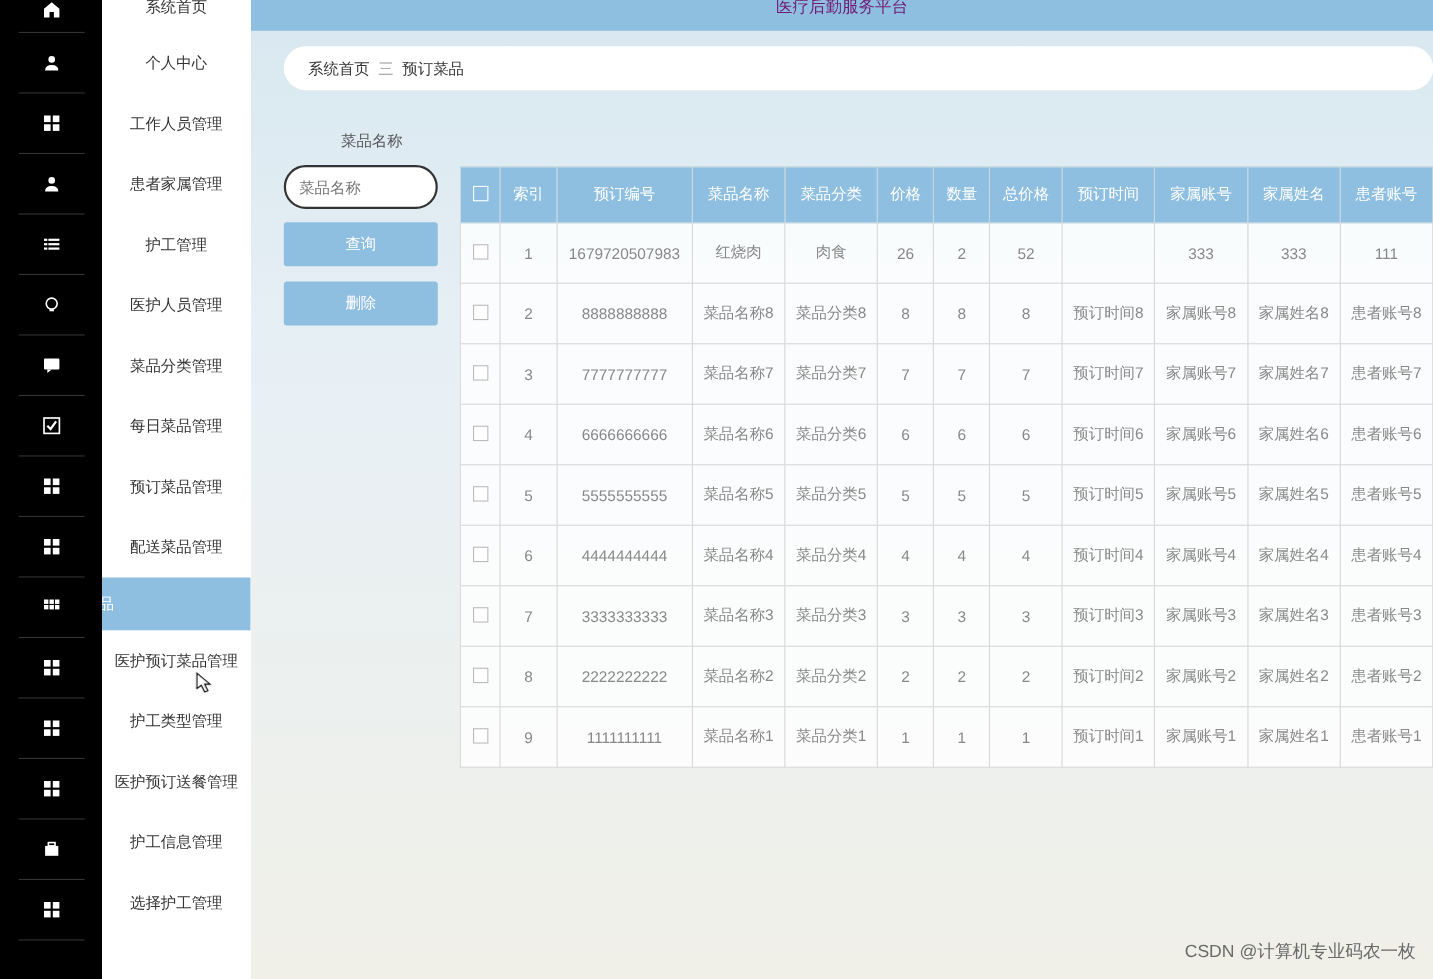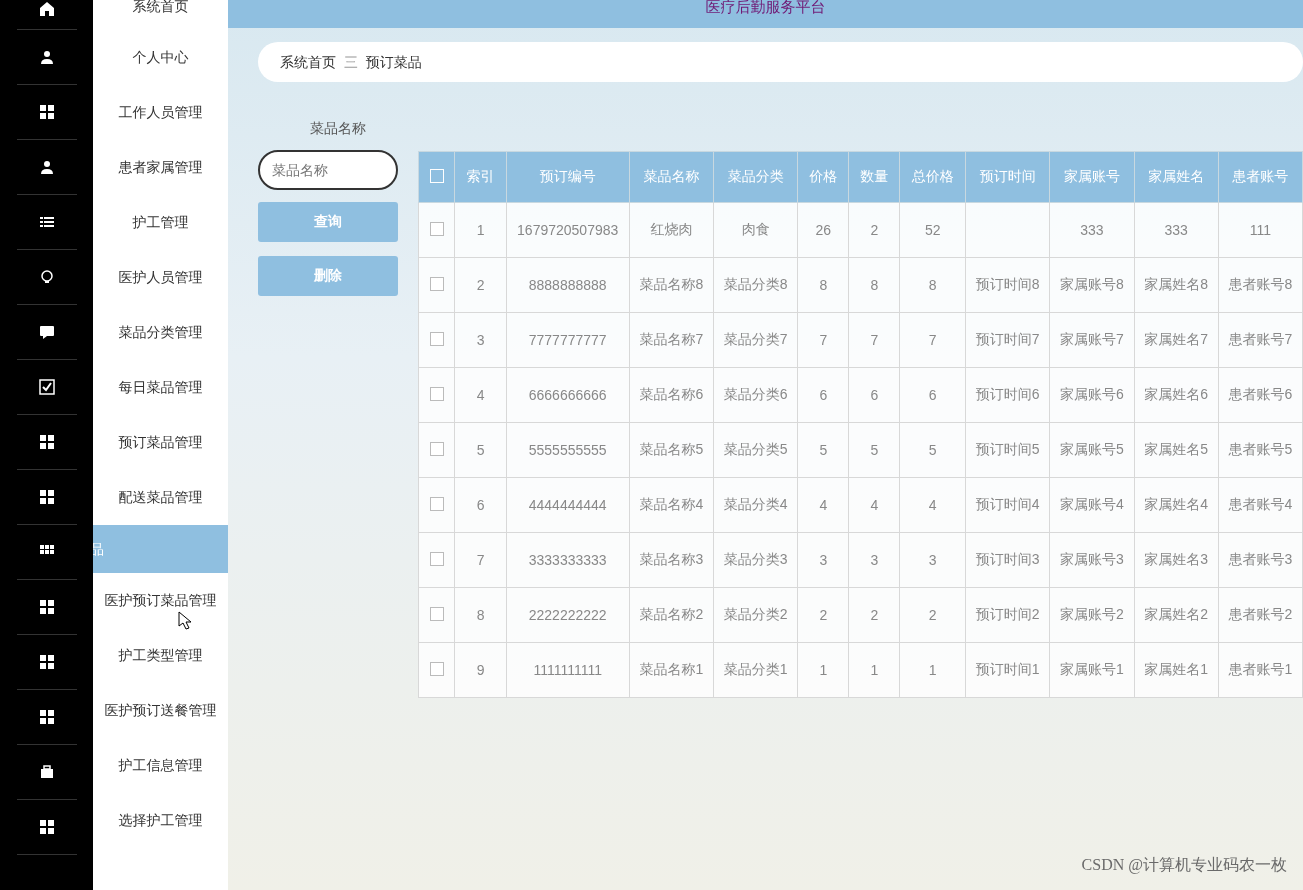--- a/index.html
+++ b/index.html
@@ -109,21 +109,20 @@
       width: 140px;
       height: 40px;
       background: #8fbfe0;
       color: #fff;
       border: none;
       border-radius: 3px;
       font-size: 14px;
       cursor: pointer;
       margin-bottom: 14px;
       display: block;
-      font-weight: bold;
     }
     .table-wrap {
       position: absolute;
       top: 120px; left: 418px; right: 0;
       bottom: 80px;
       overflow: auto;
       margin-top: 31px;
     }
     table {
       border-collapse: collapse;
@@ -152,21 +151,21 @@
       border: 1px solid #bbb;
       display: inline-block;
       background: #fff;
     }
     th .chk { border-color: #fff; background: transparent;}
     .watermark {
       position: absolute;
       bottom: 14px; right: 16px;
       color: #6a6a6a;
       font-size: 16px;
-      font-family: Liberation Serif, serif;
+      font-family: Liberation Sans, sans-serif;
     }
     .cursor-arrow {
       position: absolute;
       width: 16px; height: 20px;
       pointer-events: none;
     }
   </style>
 </head>
 <body>
 

